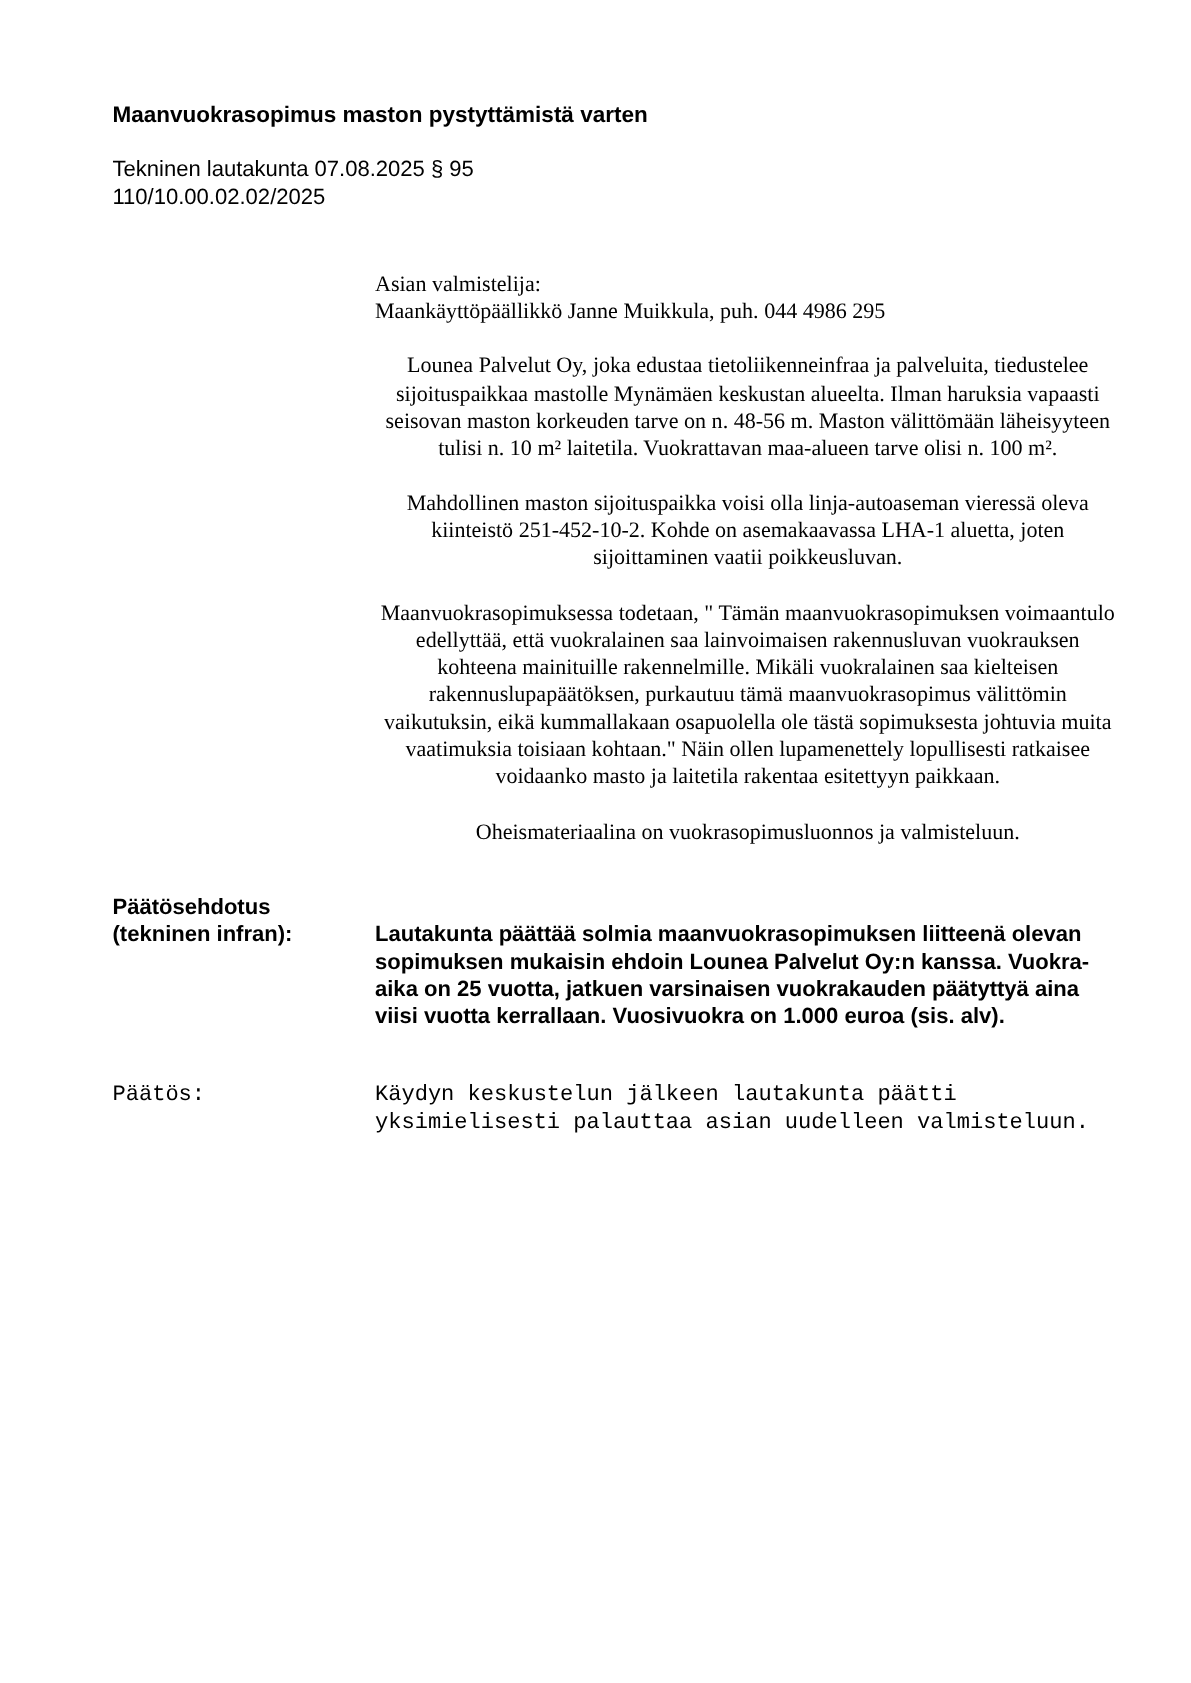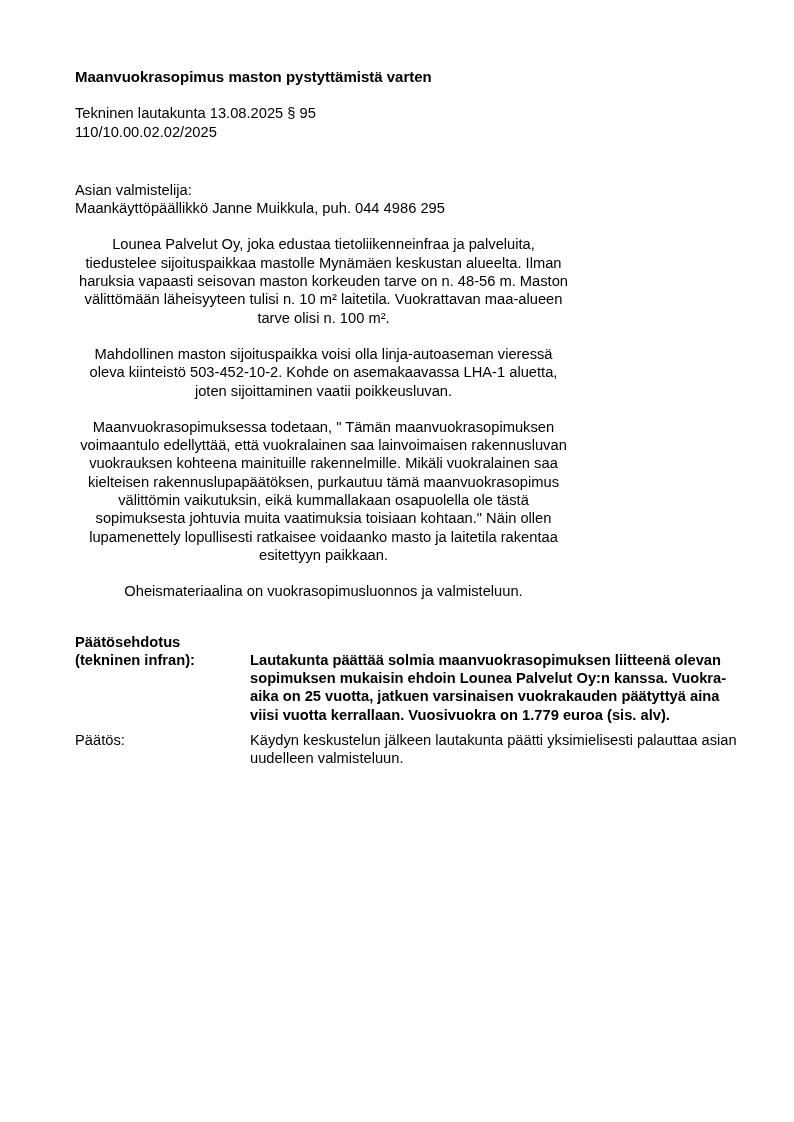--- a/index.html
+++ b/index.html
@@ -26,87 +26,90 @@
     margin: 0 0 18px 0;
     line-height: 18.3px;
   }
   .meta-block {
     margin: 0 0 40px 0;
   }
   .meta-block div {
     margin: 0;
   }
   .indent {
+    margin-left: 175px;
     width: 497px;
+    font-family: Liberation Serif, serif;
   }
   .preparer-block {
     margin-bottom: 18px;
   }
   .body-para {
     margin: 0 0 18px 0;
     text-align: center;
   }
   .section {
     display: grid;
     grid-template-columns: 175px 1fr;
     margin-left: 0;
   }
   .section-proposal {
     margin-top: 32px;
     font-weight: bold;
   }
   .section-decision {
-    margin-top: 7px;
+    margin-top: 34px;
+    font-family: Liberation Mono, monospace;
   }
   .section .label {
     padding-right: 8px;
   }
   .section .text {
     width: 497px;
   }
   .section-proposal .text {
     padding-top: 18.3px; 
   }
 </style>
 </head>
 <body>
 
 <div class="page">
 
   <h1 class="doc-title">Maanvuokrasopimus maston pystyttämistä varten</h1>
 
   <div class="meta-block">
-    <div>Tekninen lautakunta 13.08.2025 § 95</div>
+    <div>Tekninen lautakunta 07.08.2025 § 95</div>
     <div>110/10.00.02.02/2025</div>
   </div>
 
   <div class="indent">
 
     <div class="preparer-block">
       <div>Asian valmistelija:</div>
       <div>Maankäyttöpäällikkö Janne Muikkula, puh. 044 4986 295</div>
     </div>
 
     <p class="body-para">Lounea Palvelut Oy, joka edustaa tietoliikenneinfraa ja palveluita, tiedustelee sijoituspaikkaa mastolle Mynämäen keskustan alueelta. Ilman haruksia vapaasti seisovan maston korkeuden tarve on n. 48-56 m. Maston välittömään läheisyyteen tulisi n. 10 m² laitetila. Vuokrattavan maa-alueen tarve olisi n. 100 m².</p>
 
-    <p class="body-para">Mahdollinen maston sijoituspaikka voisi olla linja-autoaseman vieressä oleva kiinteistö 503-452-10-2. Kohde on asemakaavassa LHA-1 aluetta, joten sijoittaminen vaatii poikkeusluvan.</p>
+    <p class="body-para">Mahdollinen maston sijoituspaikka voisi olla linja-autoaseman vieressä oleva kiinteistö 251-452-10-2. Kohde on asemakaavassa LHA-1 aluetta, joten sijoittaminen vaatii poikkeusluvan.</p>
 
     <p class="body-para">Maanvuokrasopimuksessa todetaan, " Tämän maanvuokrasopimuksen voimaantulo edellyttää, että vuokralainen saa lainvoimaisen rakennusluvan vuokrauksen kohteena mainituille rakennelmille. Mikäli vuokralainen saa kielteisen rakennuslupapäätöksen, purkautuu tämä maanvuokrasopimus välittömin vaikutuksin, eikä kummallakaan osapuolella ole tästä sopimuksesta johtuvia muita vaatimuksia toisiaan kohtaan." Näin ollen lupamenettely lopullisesti ratkaisee voidaanko masto ja laitetila rakentaa esitettyyn paikkaan.</p>
 
 
     <p class="body-para">Oheismateriaalina on vuokrasopimusluonnos ja valmisteluun.</p>
 
   </div>
 
   <div class="section section-proposal">
     <div class="label">
       <div>Päätösehdotus</div>
       <div>(tekninen infran):</div>
     </div>
-    <div class="text">Lautakunta päättää solmia maanvuokrasopimuksen liitteenä olevan sopimuksen mukaisin ehdoin Lounea Palvelut Oy:n kanssa. Vuokra-aika on 25 vuotta, jatkuen varsinaisen vuokrakauden päätyttyä aina viisi vuotta kerrallaan. Vuosivuokra on 1.779 euroa (sis. alv).</div>
+    <div class="text">Lautakunta päättää solmia maanvuokrasopimuksen liitteenä olevan sopimuksen mukaisin ehdoin Lounea Palvelut Oy:n kanssa. Vuokra-aika on 25 vuotta, jatkuen varsinaisen vuokrakauden päätyttyä aina viisi vuotta kerrallaan. Vuosivuokra on 1.000 euroa (sis. alv).</div>
   </div>
 
   <div class="section section-decision">
     <div class="label">Päätös:</div>
     <div class="text">Käydyn keskustelun jälkeen lautakunta päätti yksimielisesti palauttaa asian uudelleen valmisteluun.</div>
   </div>
 
 </div>
 
 </body></html>

